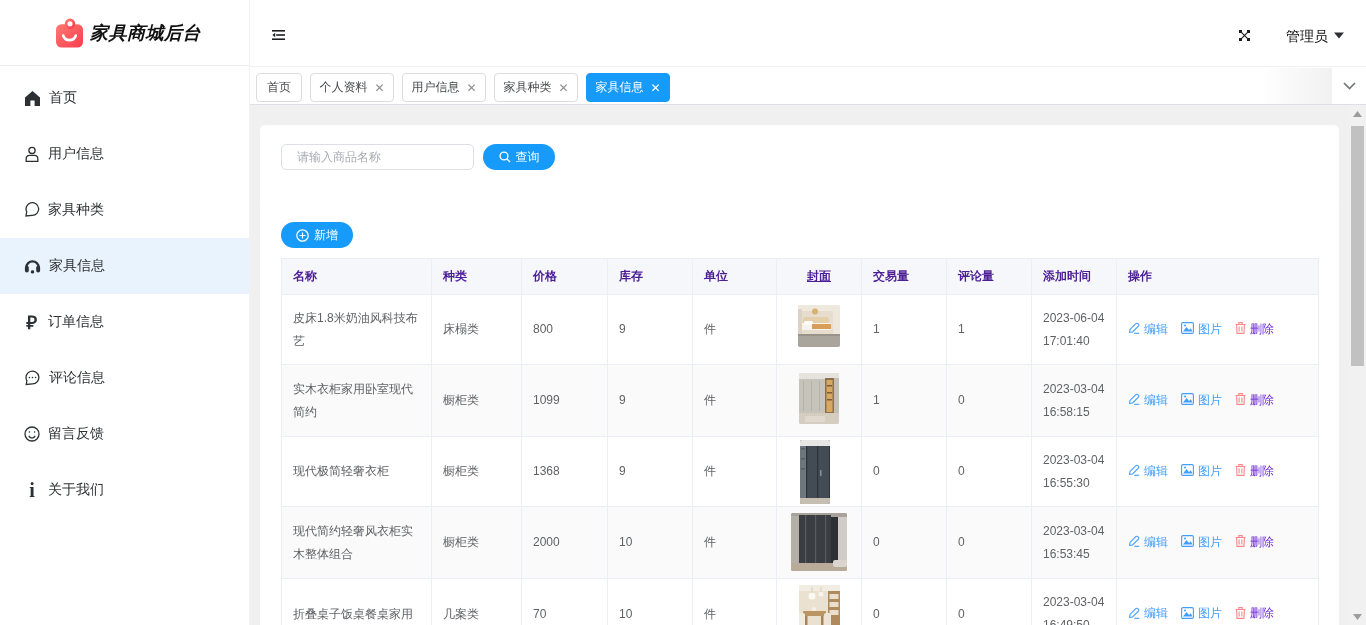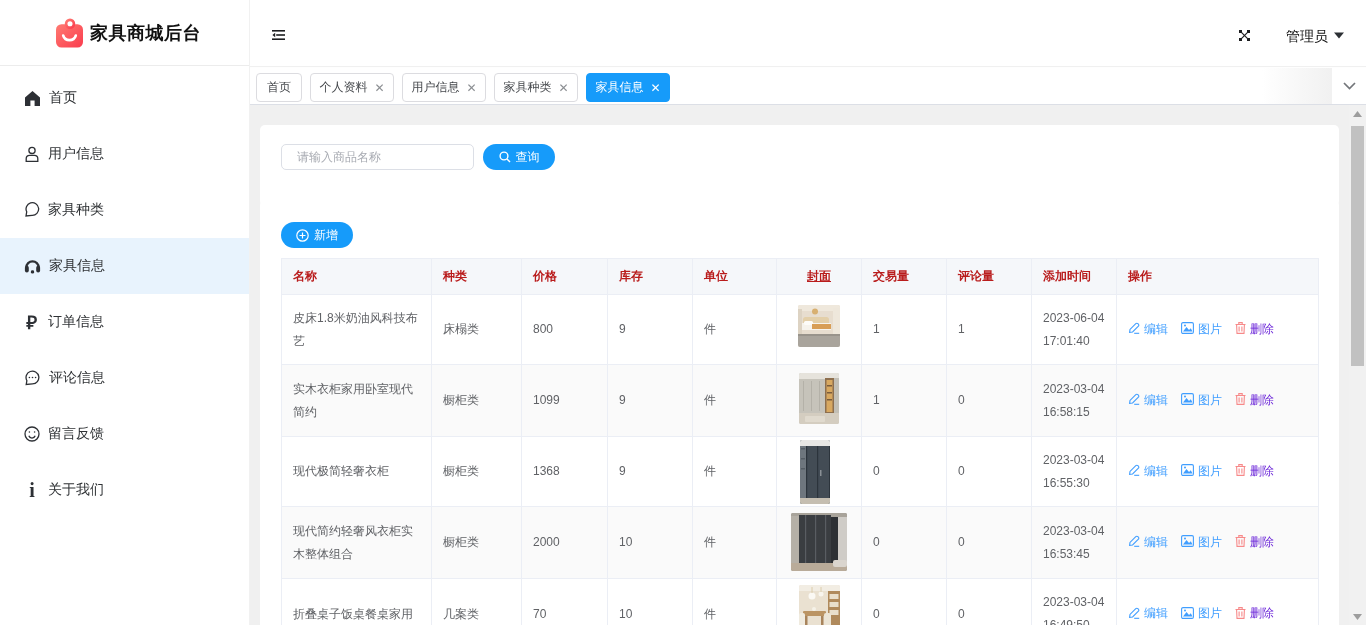--- a/index.html
+++ b/index.html
@@ -2,21 +2,21 @@
 <html lang="zh"><head>
 <meta charset="utf-8">
 <title>家具商城后台</title>
 <style>
   * { margin:0; padding:0; box-sizing:border-box; }
   html,body { width:1366px; height:625px; overflow:hidden; font-family:"Liberation Sans",sans-serif; background:#fff; }
   .abs { position:absolute; }
   
   #sidebar { position:absolute; left:0; top:0; width:250px; height:625px; background:#fff; border-right:1px solid #f1f1f1; z-index:5; }
   #logo { height:66px; border-bottom:1px solid #ececec; display:flex; align-items:center; padding-left:55px; }
-  #logo .txt { font-size:18px; font-weight:bold; color:#111; margin-left:6px; letter-spacing:0.5px; }
+  #logo .txt { font-size:18px; font-weight:bold; color:#111; margin-left:6px; letter-spacing:0.5px;font-style:italic; }
   #menu { margin-top:4px; }
   .menu-item { height:56px; display:flex; align-items:center; padding-left:24px; color:#2f3235; font-size:14px; }
   .menu-item svg { margin-right:8px; }
   .menu-item.active { background:#e8f3fd; }
   
   #topbar { position:absolute; left:250px; top:0; width:1116px; height:67px; background:#fff; border-bottom:1px solid #f0f0f0; }
   
   #tabbar { position:absolute; left:250px; top:68px; width:1116px; height:37px; background:#fff; border-bottom:1px solid #dcdfe6; box-shadow:0 2px 4px rgba(0,0,0,0.06); }
   .tab { position:absolute; top:5px; height:29px; border:1px solid #dcdce0; border-radius:4px; background:#fff; color:#46494d; font-size:12px; display:flex; align-items:center; justify-content:center; }
   .tab .x { color:#8a8d91; font-size:12px; margin-left:7px; }
@@ -29,21 +29,21 @@
   .card { position:absolute; left:10px; width:1079px; background:#fff; border-radius:5px; }
   #card1 { top:20px; height:81px; }
   #card2 { top:95px; height:430px; }
   .input { position:absolute; left:21px; top:19px; width:193px; height:26px; border:1px solid #dcdfe6; border-radius:5px; color:#a8abb2; font-size:12px; line-height:24px; padding-left:15px; background:#fff; }
   .btn { position:absolute; height:26px; border-radius:13px; background:#169bfa; color:#fff; font-size:12px; display:flex; align-items:center; justify-content:center; }
   #btn-search { left:223px; top:19px; width:72px; }
   #btn-add { left:21px; top:22px; width:72px; }
   .btn svg { margin-right:5px; }
   
   #tbl { position:absolute; left:21px; top:58px; width:1037px; border-collapse:collapse; table-layout:fixed; font-size:12px; color:#606266; }
-  #tbl th { background:#f5f7fa; color:#b91c1c; font-weight:bold; height:36px; text-align:left; padding:0 0 0 11px; border:1px solid #ebeef5; border-left:none; }
+  #tbl th { background:#f5f7fa; color:#4c1d95; font-weight:bold; height:36px; text-align:left; padding:0 0 0 11px; border:1px solid #ebeef5; border-left:none; }
   #tbl th:first-child { border-left:1px solid #ebeef5; }
   #tbl td { border:1px solid #ebeef5; border-left:none; border-top:none; padding:0 0 0 11px; vertical-align:middle; line-height:23px; }
   #tbl td:first-child { border-left:1px solid #ebeef5; }
   #tbl tr.stripe td { background:#fafafa; }
   #tbl .ctr { text-align:center; padding:0; }
   .cov { display:inline-block; vertical-align:middle; position:relative; border-radius:2px; overflow:hidden; }
   .ops { white-space:nowrap; }
   .ops > span { margin-right:13px;font-family:Liberation Mono, monospace; }
   .lnk { color:#409eff; }
   .ops svg { vertical-align:-1.5px; margin-right:4px; }

